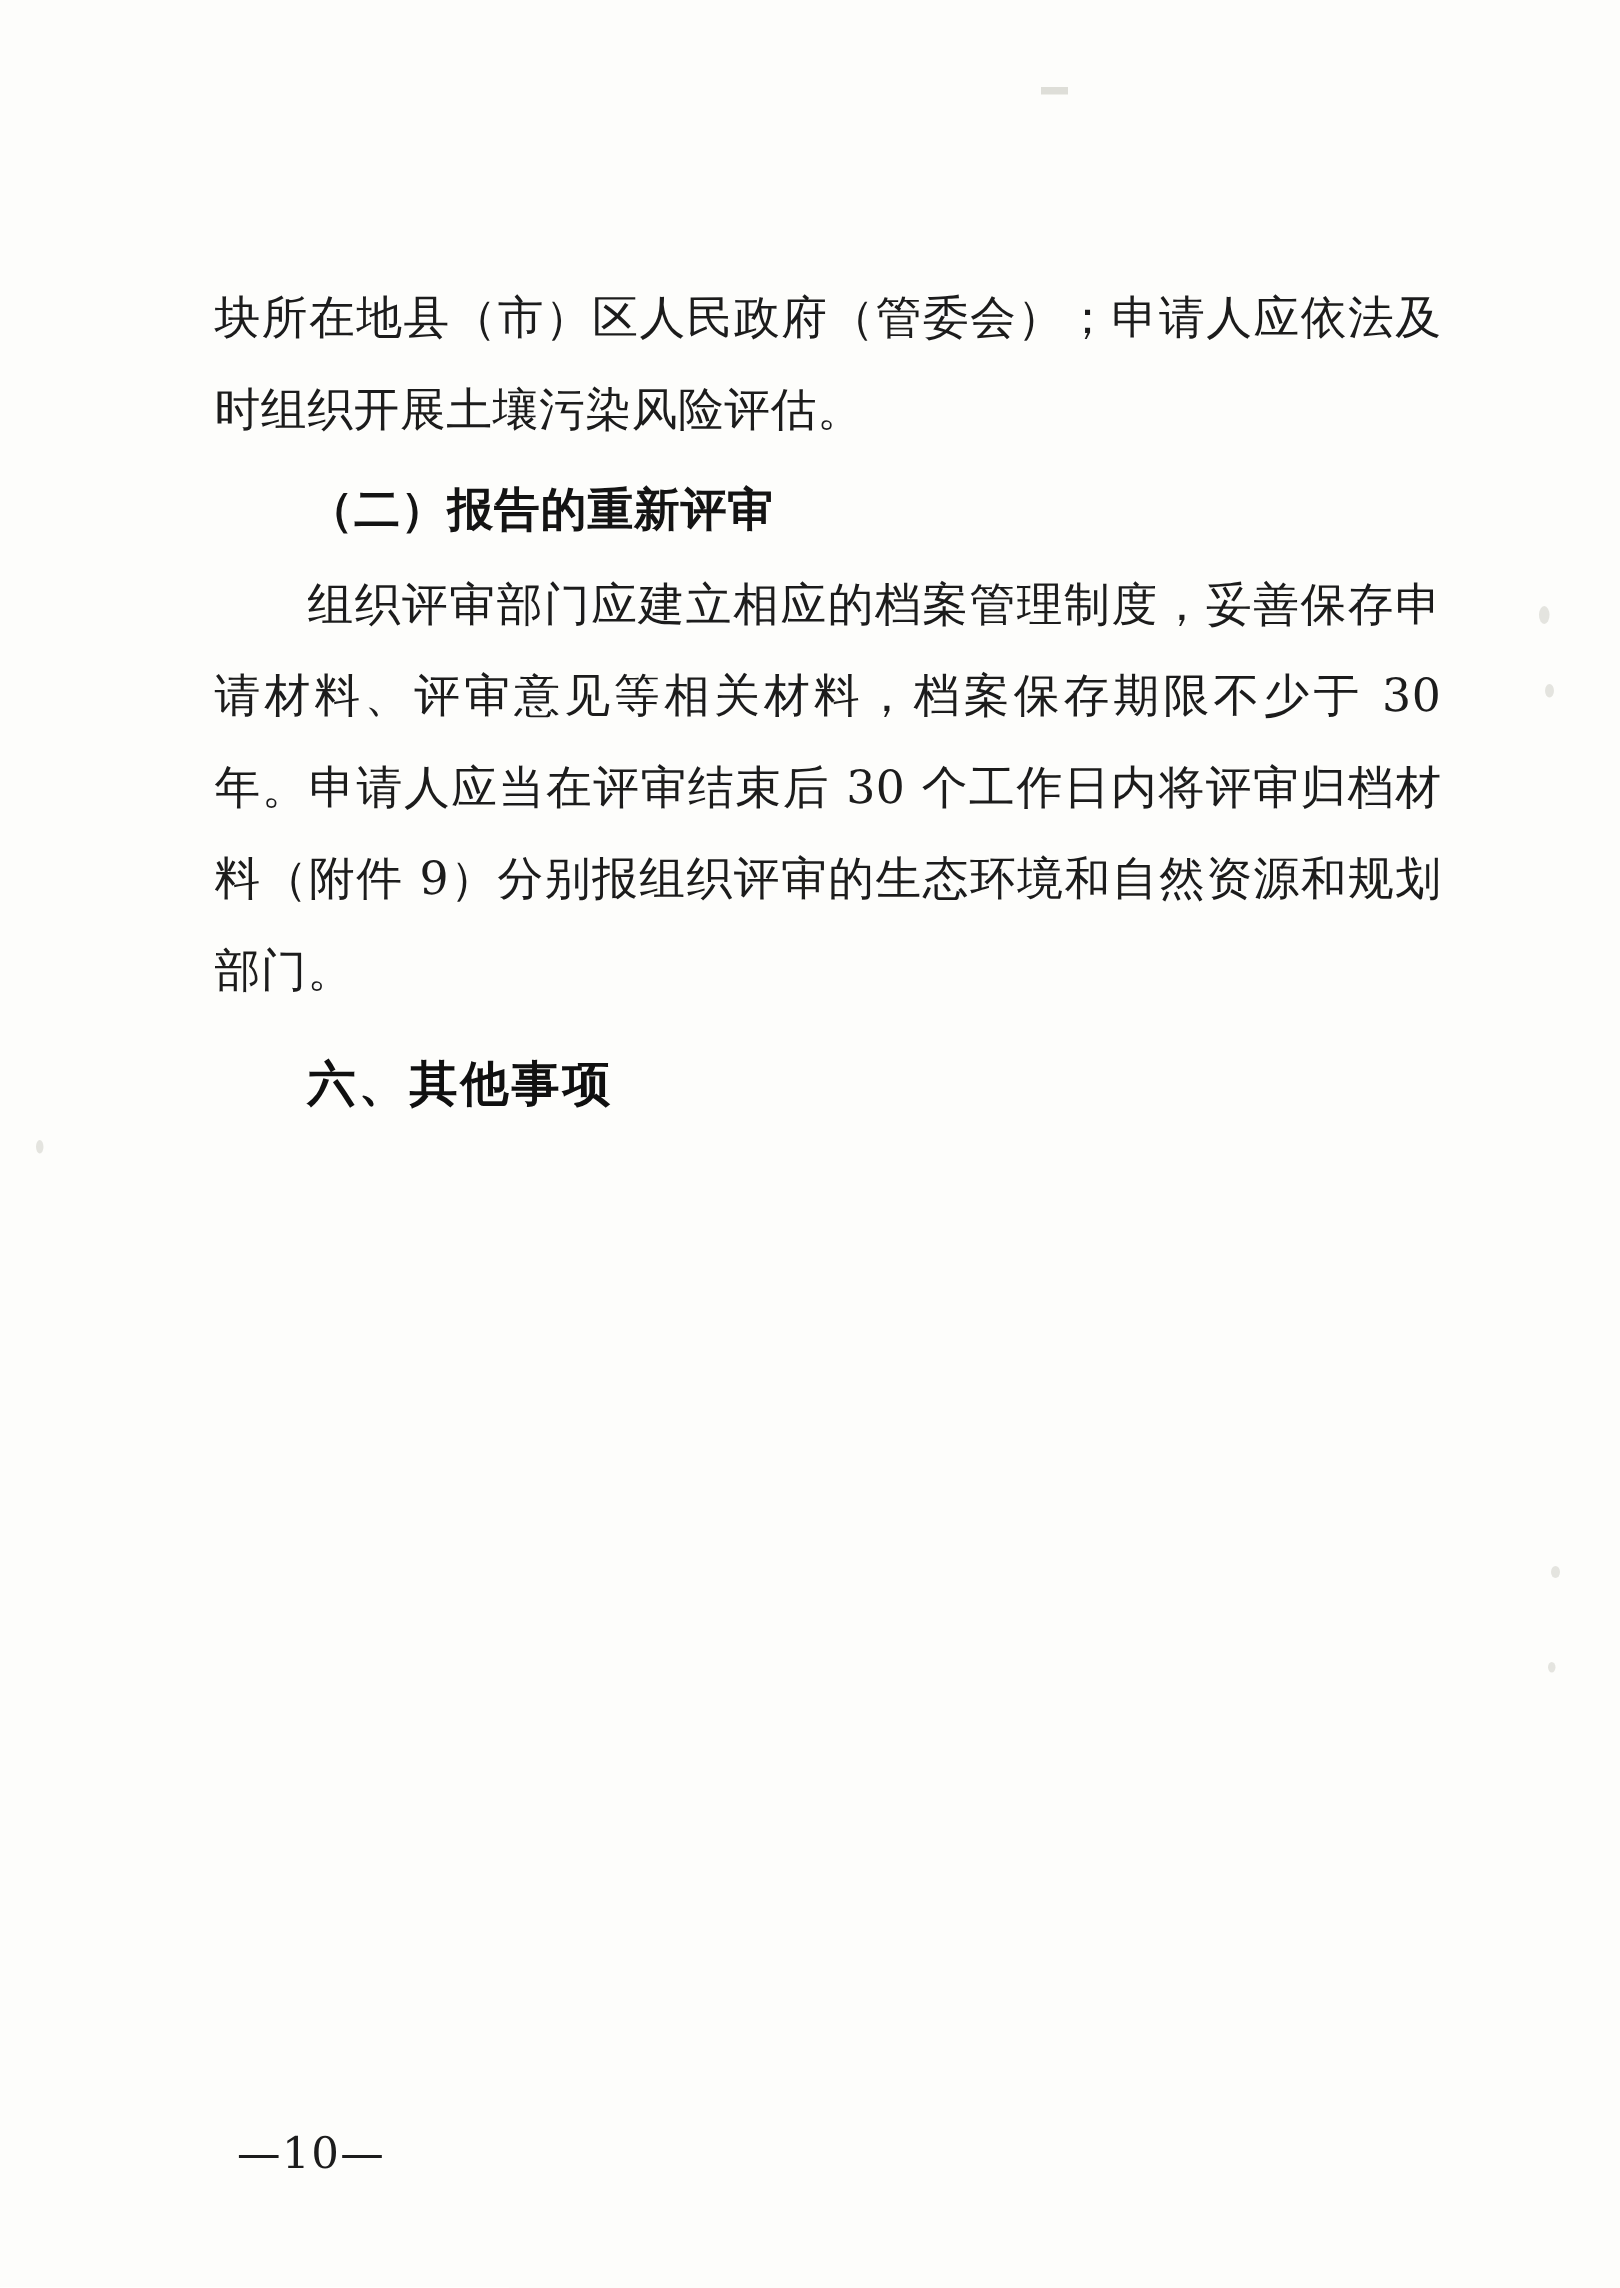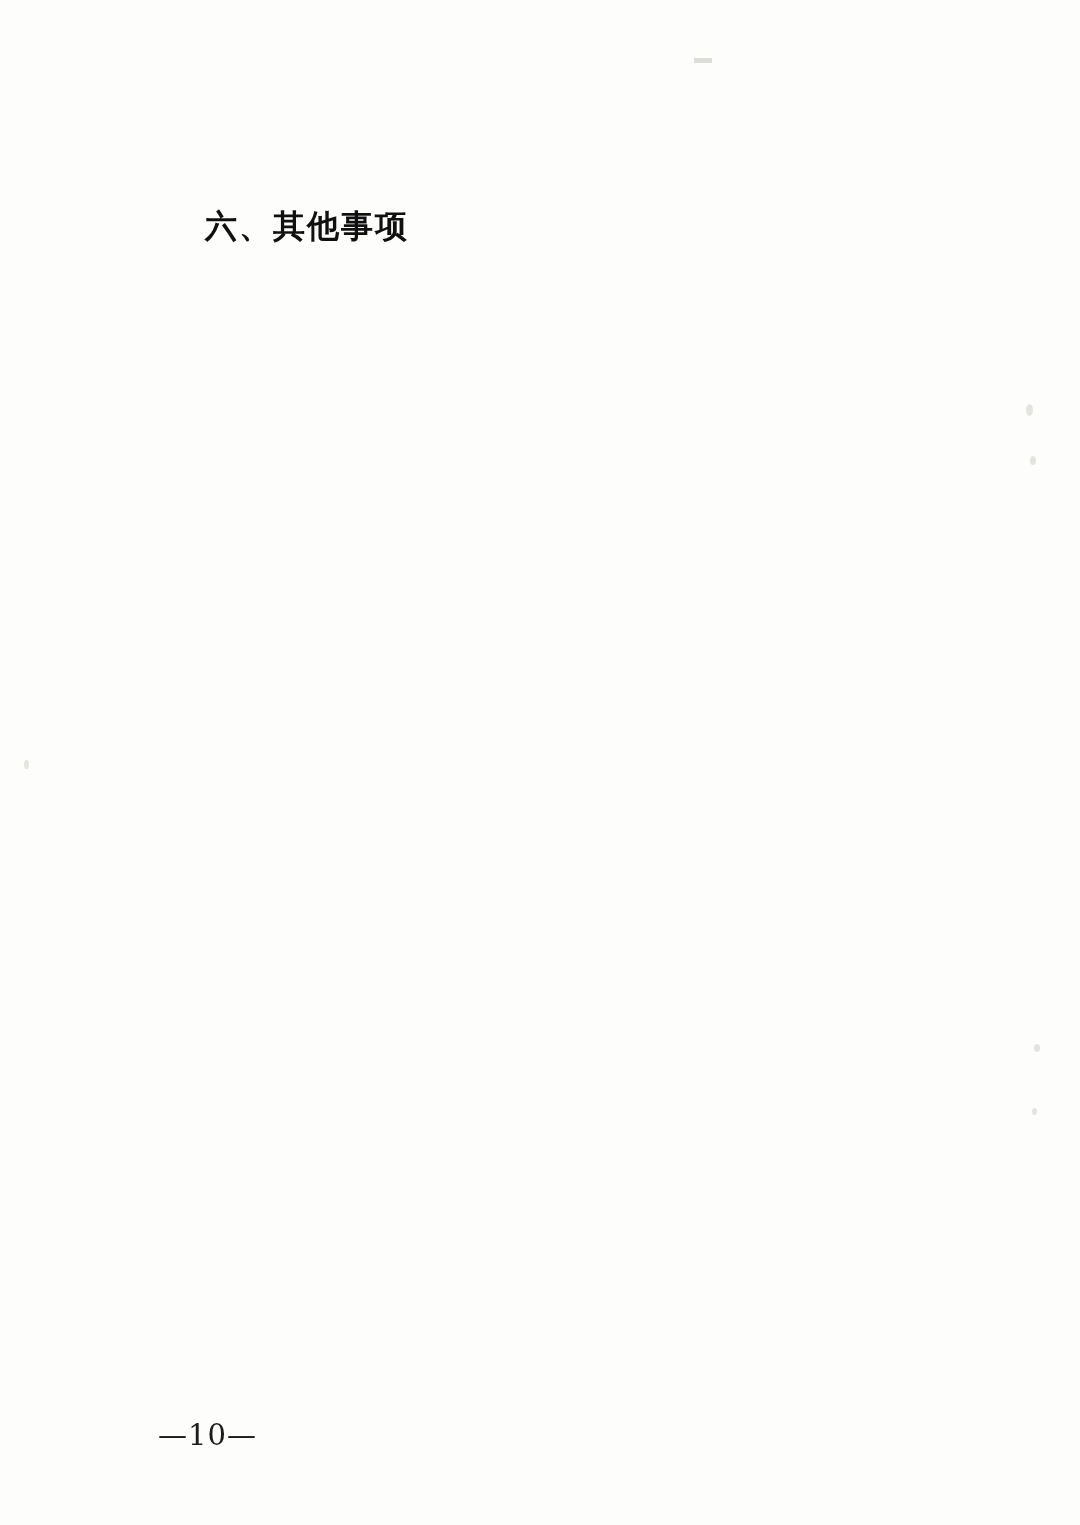--- a/index.html
+++ b/index.html
@@ -92,24 +92,27 @@
 
   <div class="mark-top"></div>
   <div class="speckle" style="left:1026px; top:404px; width:7px; height:12px;"></div>
   <div class="speckle" style="left:1030px; top:456px; width:6px; height:9px;"></div>
   <div class="speckle" style="left:1034px; top:1044px; width:6px; height:8px;"></div>
   <div class="speckle" style="left:1032px; top:1108px; width:5px; height:7px;"></div>
   <div class="speckle" style="left:24px; top:760px; width:5px; height:9px;"></div>
 
   <div class="content">
 
+    <p class="para">块所在地县（市）区人民政府（管委会）；申请人应依法及时组织开展土壤污染风险评估。</p>
+
+    <p class="heading">（二）报告的重新评审</p>
 
 
 
-
+    <p class="para indent">组织评审部门应建立相应的档案管理制度，妥善保存申请材料、评审意见等相关材料，档案保存期限不少于 30 年。申请人应当在评审结束后 30 个工作日内将评审归档材料（附件 9）分别报组织评审的生态环境和自然资源和规划部门。</p>
 
 
 
     <p class="section-heading">六、其他事项</p>
 
   </div>
 
   <div class="page-number">—10—</div>
 
 </div>

